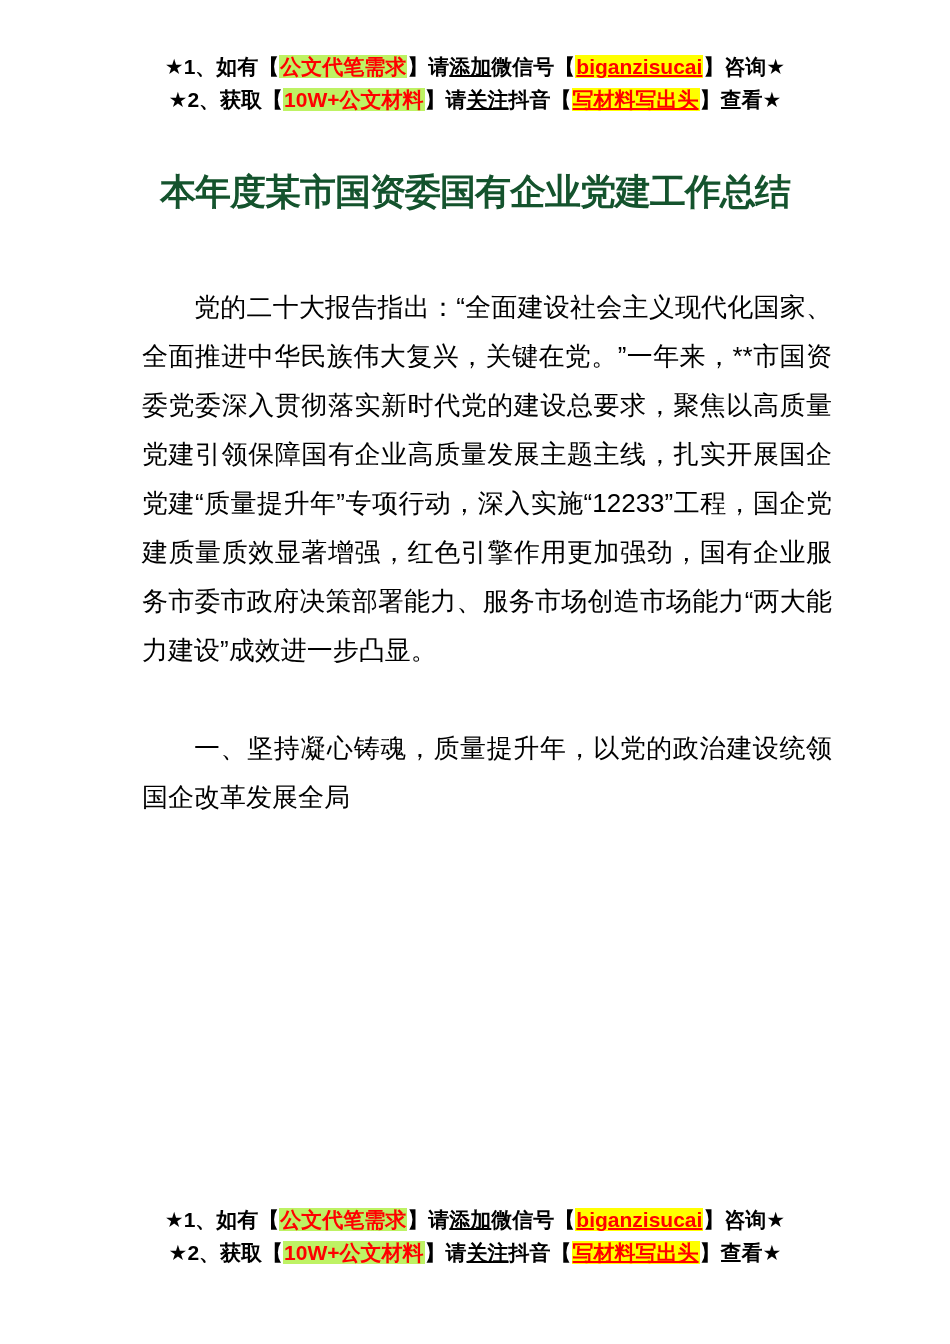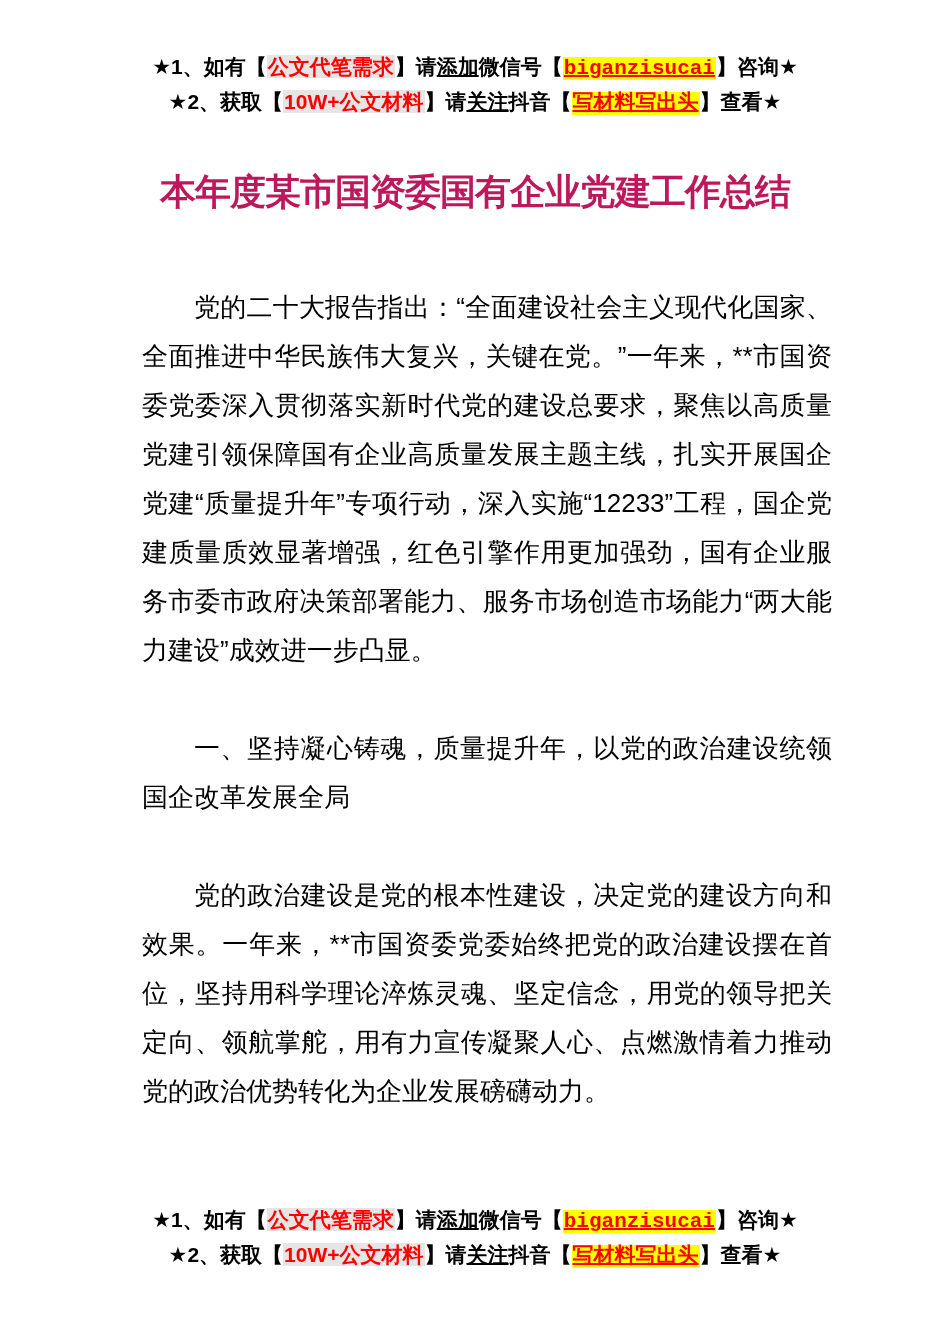--- a/index.html
+++ b/index.html
@@ -25,49 +25,48 @@
     text-align: center;
     font-weight: bold;
     font-size: 21px;
     line-height: 33px;
     color: #000000;
     white-space: nowrap;
   }
   .promo.top    { top: 50px; }
   .promo.bottom { top: 1203px; }
   .hl {
-    background: #e5e5e5;
+    background: #bef264;
     color: #ff0000;
     padding: 0 1px;
   }
   .hl-u {
     background: #ffff00;
     color: #ff0000;
     padding: 0 1px;
     text-decoration: underline;
     text-decoration-thickness: 2px;
-    font-family: Liberation Mono, monospace;
   }
   .u-black {
     text-decoration: underline;
     text-decoration-thickness: 2px;
   }
 
   
   .doc-title {
     position: absolute;
     top: 142px;
     left: 0;
     right: 0;
     text-align: center;
     font-size: 36px;
     line-height: 52px;
     font-weight: bold;
     letter-spacing: -1px;
-    color: #be185d;
+    color: #14532d;
   }
 
   
   .doc-body {
     position: absolute;
     top: 283px;
     left: 142px;
     width: 690px;
     font-size: 26px;
     line-height: 49px;
@@ -92,21 +91,20 @@
     <div>
       <span>★2、获取【</span><span class="hl">10W+公文材料</span><span>】请</span><span class="u-black">关注</span><span>抖音【</span><span class="hl-u">写材料写出头</span><span>】查看★</span>
     </div>
   </div>
 
   <h1 class="doc-title">本年度某市国资委国有企业党建工作总结</h1>
 
   <div class="doc-body">
     <p>党的二十大报告指出：“全面建设社会主义现代化国家、全面推进中华民族伟大复兴，关键在党。”一年来，**市国资委党委深入贯彻落实新时代党的建设总要求，聚焦以高质量党建引领保障国有企业高质量发展主题主线，扎实开展国企党建“质量提升年”专项行动，深入实施“12233”工程，国企党建质量质效显著增强，红色引擎作用更加强劲，国有企业服务市委市政府决策部署能力、服务市场创造市场能力“两大能力建设”成效进一步凸显。</p>
     <p>一、坚持凝心铸魂，质量提升年，以党的政治建设统领国企改革发展全局</p>
-    <p>党的政治建设是党的根本性建设，决定党的建设方向和效果。一年来，**市国资委党委始终把党的政治建设摆在首位，坚持用科学理论淬炼灵魂、坚定信念，用党的领导把关定向、领航掌舵，用有力宣传凝聚人心、点燃激情着力推动党的政治优势转化为企业发展磅礴动力。</p>
   </div>
 
   <div class="promo bottom">
     <div>
       <span>★1、如有【</span><span class="hl">公文代笔需求</span><span>】请</span><span class="u-black">添加</span><span>微信号【</span><span class="hl-u">biganzisucai</span><span>】咨询★</span>
     </div>
     <div>
       <span>★2、获取【</span><span class="hl">10W+公文材料</span><span>】请</span><span class="u-black">关注</span><span>抖音【</span><span class="hl-u">写材料写出头</span><span>】查看★</span>
     </div>
   </div>

